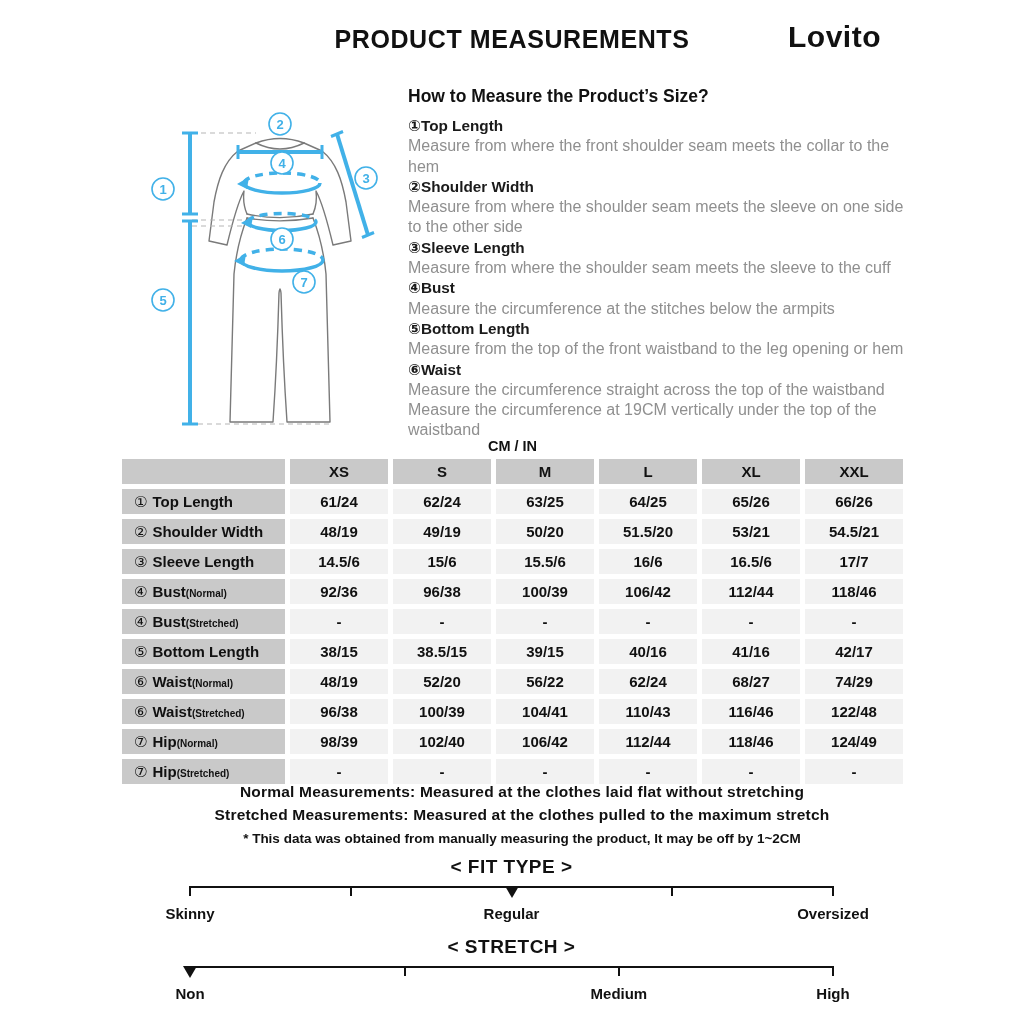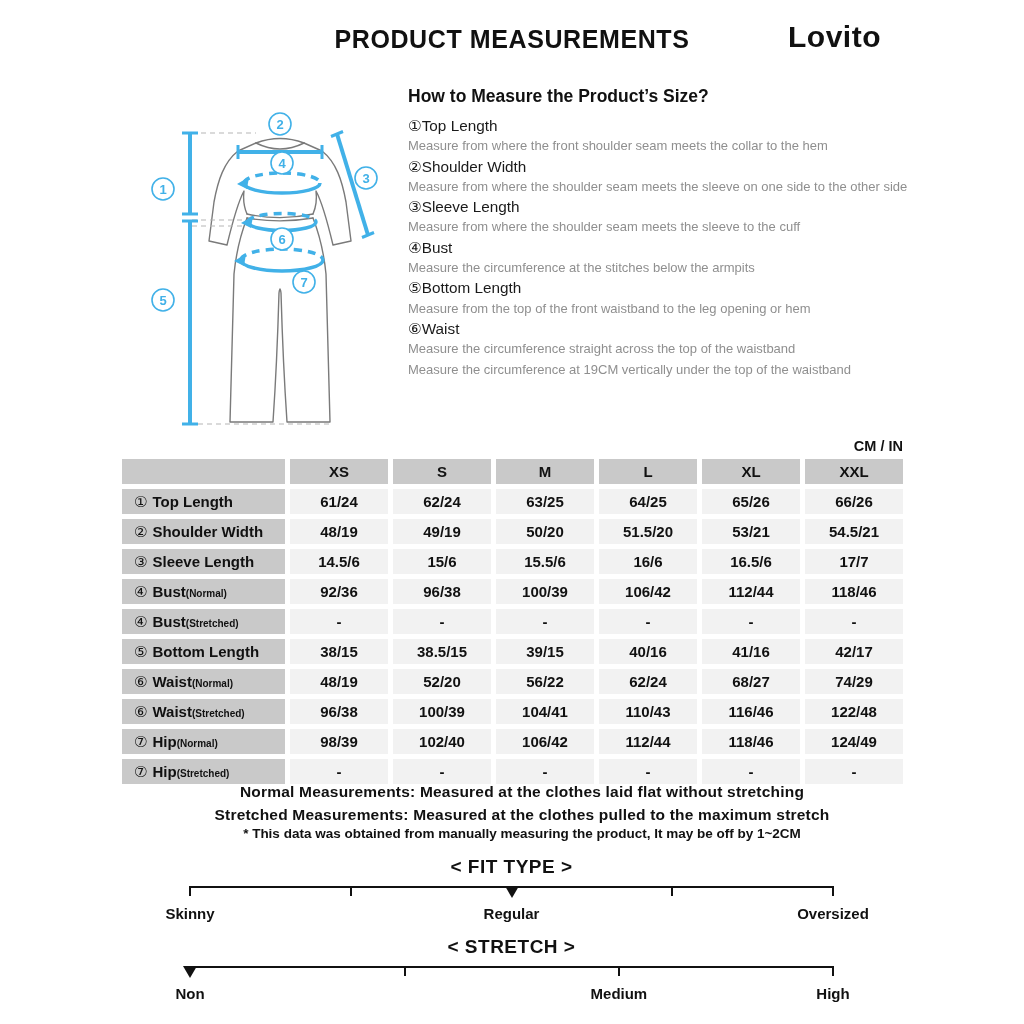--- a/index.html
+++ b/index.html
@@ -16,38 +16,38 @@
   .blue-thick { fill:none; stroke:var(--accent); stroke-width:4; }
   .blue-cap { fill:none; stroke:var(--accent); stroke-width:3; }
   .blue-ellipse { fill:none; stroke:var(--accent); stroke-width:3.5; }
   .blue-dash { stroke-dasharray:8 6; }
   .gray-dash { fill:none; stroke:#b5b5b5; stroke-width:1.2; stroke-dasharray:5 4; }
   .callout circle { fill:#fff; stroke:var(--accent); stroke-width:1.6; }
   .callout text { fill:var(--accent); font-size:13px; font-weight:700; text-anchor:middle; }
 
   .howto { position:absolute; left:408px; top:86px; width:510px; }
   .howto-title { font-size:17.5px; font-weight:700; margin-bottom:9px; }
-  .ins-label { font-size:15.3px; font-weight:400; line-height:20.3px; color:#1a1a1a; }
-  .ins-desc { font-size:13px; line-height:20.3px; color:var(--muted); }
-
-  .unit-label { position:absolute; left:122px; top:438px; width:781px; text-align:right;
+  .ins-label { font-size:15.3px; font-weight:700; line-height:20.3px; color:#1a1a1a; }
+  .ins-desc { font-size:16px; line-height:20.3px; color:var(--muted); }
+
+  .unit-label { position:absolute; left:122px; top:438px; width:781px; text-align:center;
     font-size:14.5px; font-weight:700; }
 
   .size-table { position:absolute; left:122px; top:459px; width:781px;
     display:grid; grid-template-columns:163px repeat(6,1fr); gap:5px; }
   .size-table .cell { height:25px; display:flex; align-items:center; justify-content:center;
     background:var(--cell-gray); font-size:15px; font-weight:700; }
   .size-table .head, .size-table .corner, .size-table .rowlabel { background:var(--head-gray); }
   .size-table .rowlabel { justify-content:flex-start; padding-left:12px; }
   .size-table .rowlabel .num { margin-right:5px; font-weight:400; font-size:15px; }
   .size-table .rowlabel .sub { font-size:10px; margin-top:3px; }
 
   .notes { position:absolute; left:0; top:781px; width:1024px; text-align:center;padding-left:20px; }
   .note-line { font-size:15.5px; font-weight:700; line-height:22.5px; letter-spacing:.2px; }
-  .note-disclaimer { font-size:13.5px; font-weight:700; }
+  .note-disclaimer { font-size:13.5px; font-weight:700; margin-top:5px; }
 
   .scale-block { position:absolute; left:190px; width:643px; }
   .scale-title { text-align:center; font-size:19px; font-weight:700; letter-spacing:.5px; }
   .track { position:relative; height:12px; margin-top:8px; }
   .track-line { position:absolute; top:0; left:0; right:0; border-top:2.5px solid #111; }
   .tick { position:absolute; top:0; width:2px; height:10px; background:#111; transform:translateX(-50%); }
   .marker { position:absolute; top:0; width:0; height:0; transform:translateX(-50%);
     border-left:7px solid transparent; border-right:7px solid transparent; border-top:12px solid #111; }
   .scale-labels { position:relative; height:18px; margin-top:7px; }
   .scale-labels span { position:absolute; transform:translateX(-50%); font-size:15px; font-weight:700; white-space:nowrap; }

